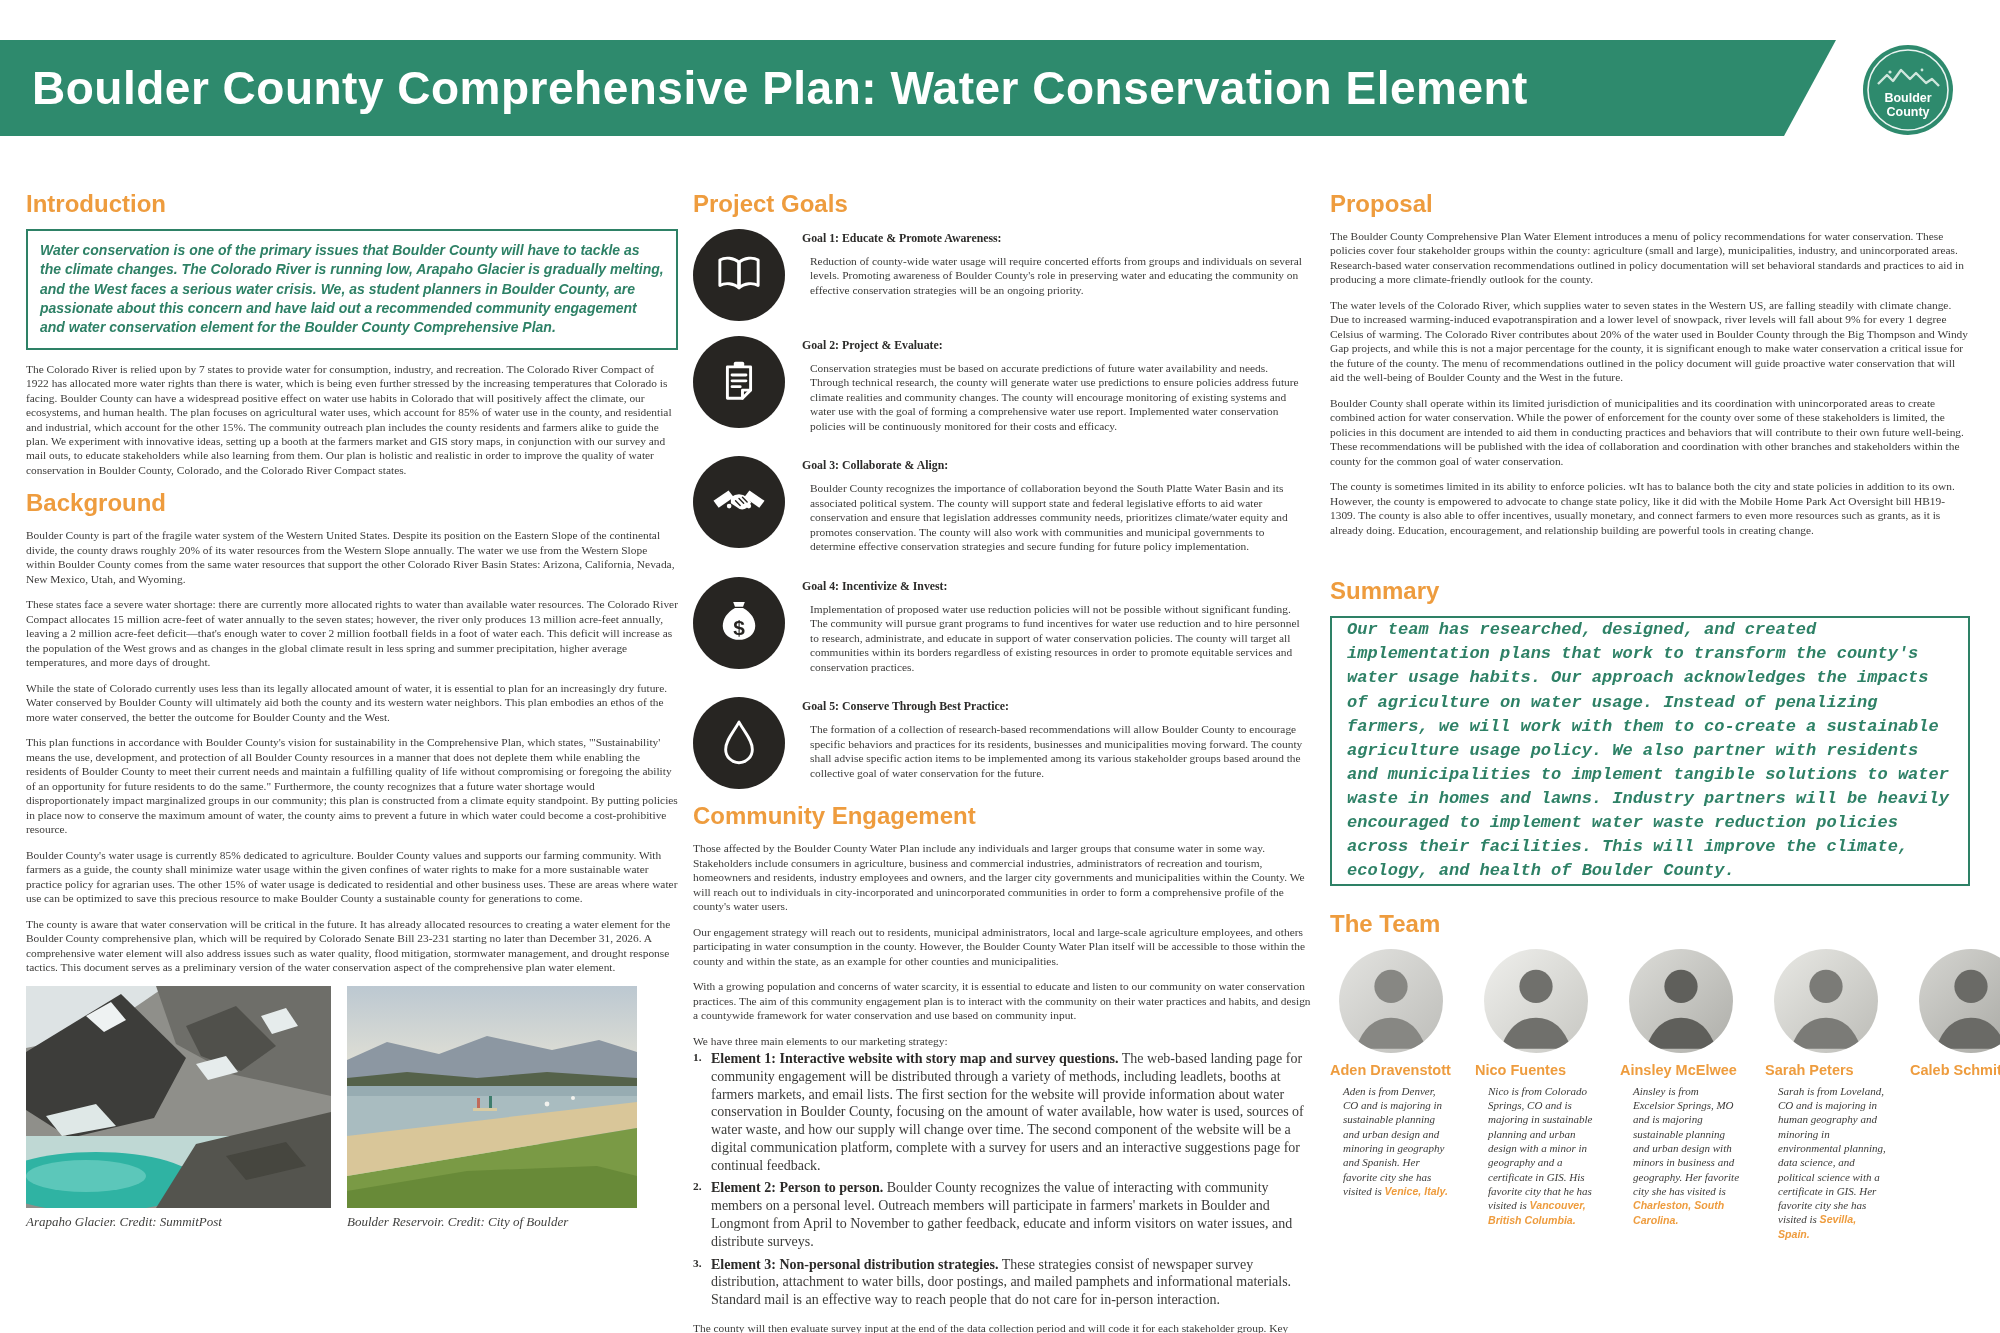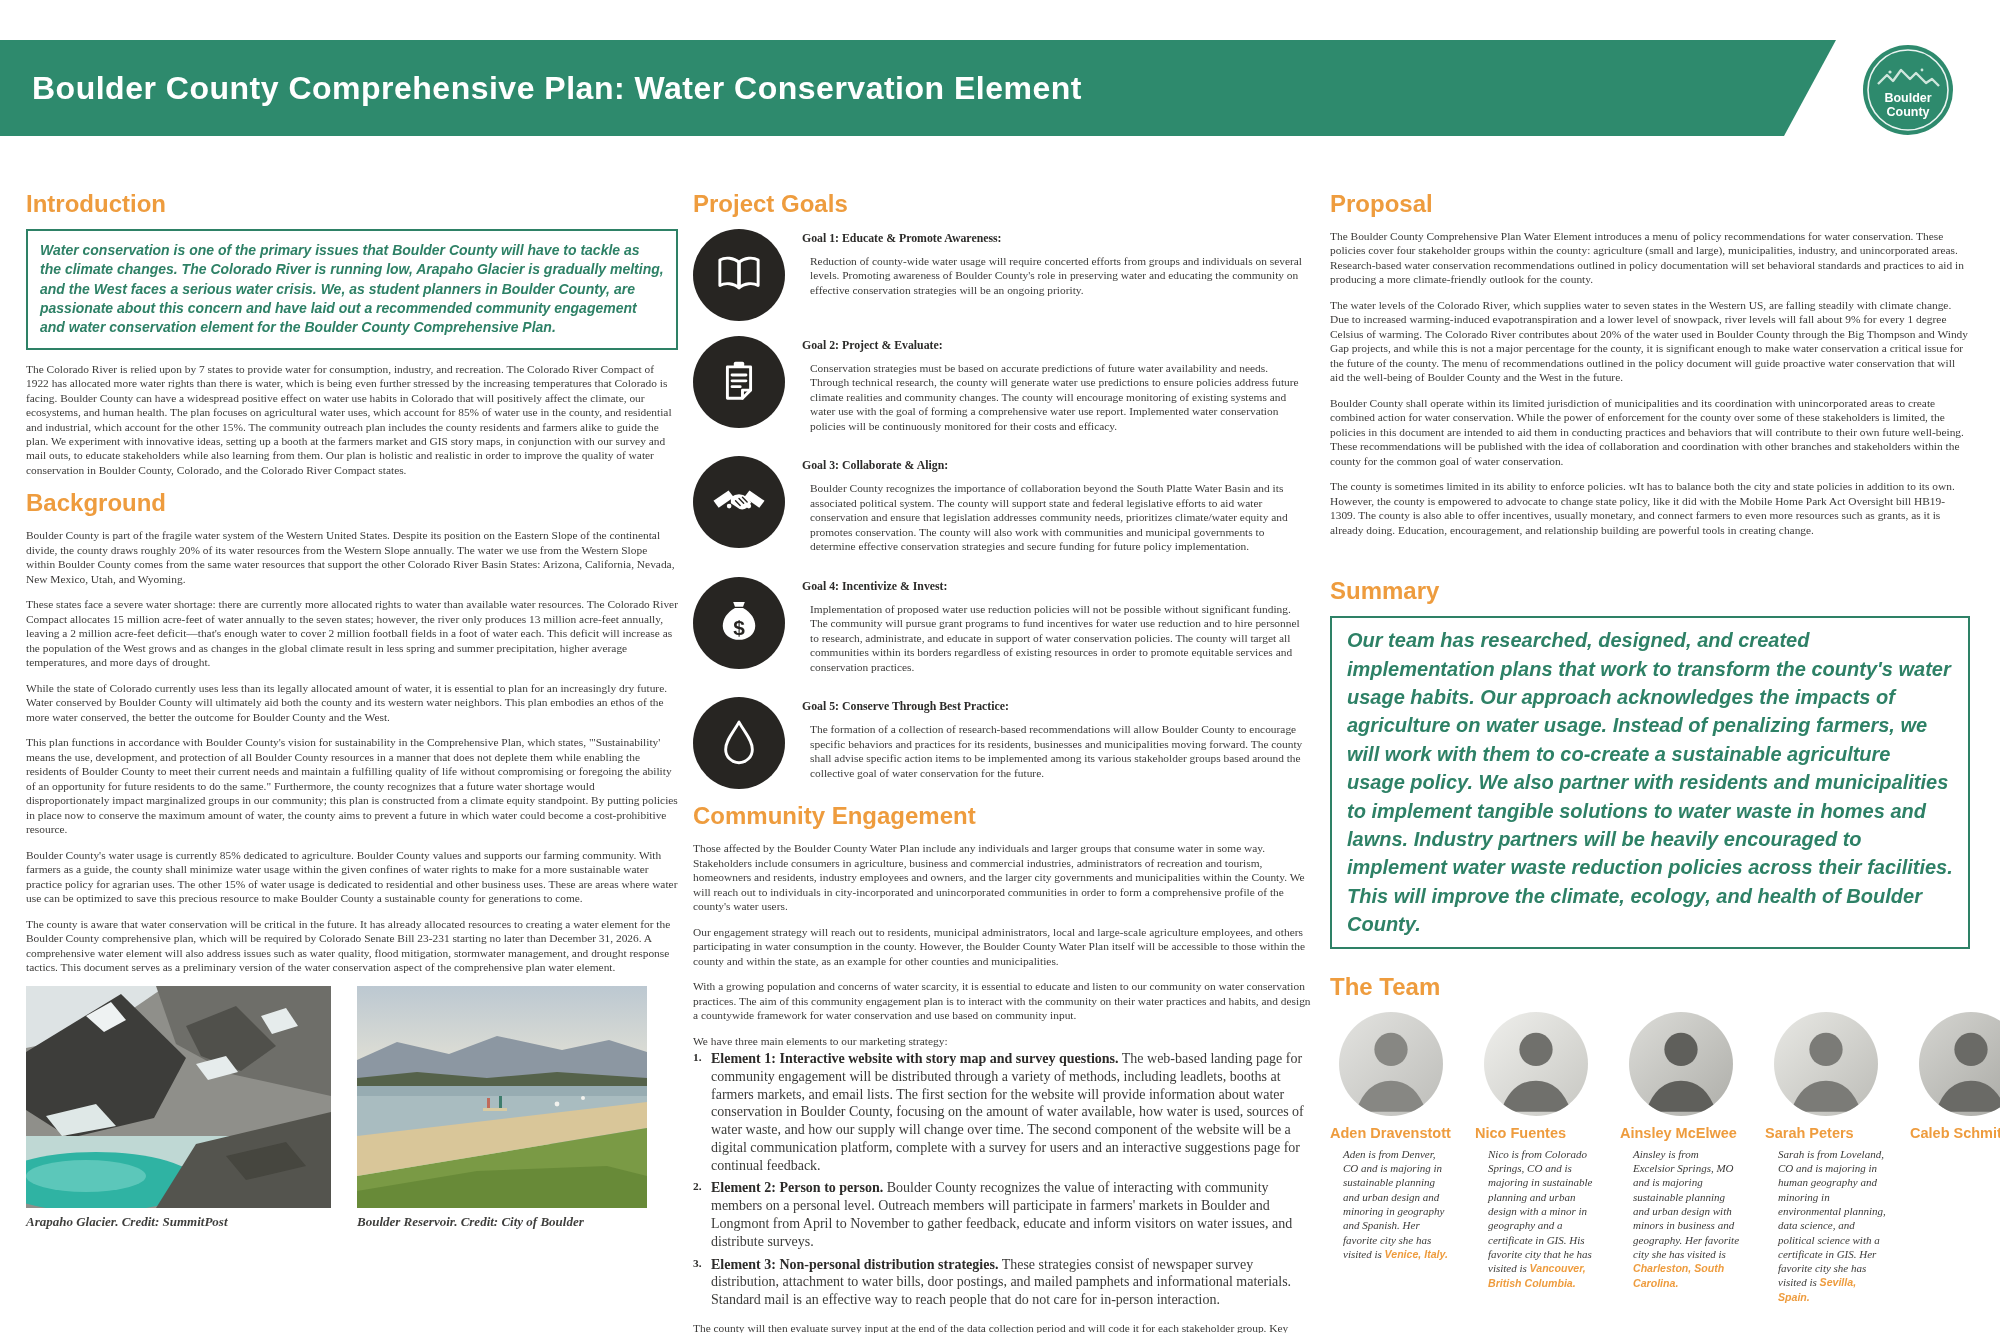--- a/index.html
+++ b/index.html
@@ -7,21 +7,21 @@
     width:2000px;height:1333px;overflow:hidden;background:#ffffff;
     font-family:"Liberation Sans",sans-serif;position:relative;
   }
   
   .banner{
     margin-top:40px;height:96px;background:var(--banner-green,#2e8a6d);
     clip-path:polygon(0 0,91.8% 0,89.2% 100%,0 100%);
     display:flex;align-items:center;padding-left:32px;box-sizing:border-box;
   }
   .banner h1{
-    margin:0;font-weight:bold;font-size:32px;line-height:1;color:#fff;letter-spacing:.5px;
+    margin:0;font-weight:bold;font-size:46px;line-height:1;color:#fff;letter-spacing:.5px;
     font-family:"Liberation Sans",sans-serif;
   }
   .logo{position:absolute;top:42px;right:44px;width:96px;height:96px;}
   
   .cols{display:flex;gap:15px;padding:56px 26px 0 26px;box-sizing:border-box;}
   .col{box-sizing:border-box;}
   .col-left{width:652px;}
   .col-mid{width:622px;}
   .col-right{width:640px;}
   h2{
@@ -32,21 +32,21 @@
     font-family:"Liberation Serif",serif;font-size:11.4px;line-height:1.27;
     color:#3c3b39;margin:0 0 11px 0;
   }
   .green-box{
     border:2px solid var(--text-green,#2e8166);color:var(--text-green,#2e8166);
     font-style:italic;font-weight:bold;font-size:14px;line-height:1.38;
     padding:10px 12px;margin:0 0 12px 0;font-family:"Liberation Sans",sans-serif;
   }
   .mt-sec{margin-top:14px;}
   
-  .photos{display:flex;gap:26px;margin-top:10px;font-weight:bold;}
+  .photos{display:flex;gap:16px;margin-top:10px;}
   .photos figure{margin:0;}
   .photos svg{display:block;}
   figcaption{
     font-family:"Liberation Serif",serif;font-style:italic;font-size:13px;
     color:#3f3f3d;margin-top:6px;
   }
   
   .goal{display:flex;gap:17px;margin-bottom:15px;}
   .goal-icon{
     width:92px;height:92px;border-radius:50%;background:#272522;flex:none;
@@ -65,21 +65,21 @@
   .mk-item{display:flex;margin:0 0 2px 0;}
   .mk-num{
     font-family:"Liberation Serif",serif;font-weight:bold;font-size:11.4px;
     color:#2c2b29;width:18px;flex:none;line-height:1.27;
   }
   .mk-text{margin:0 0 3px 0;font-family:"Liberation Serif",serif;font-size:14px;line-height:1.27;color:#3c3b39;}
   .mk-text b{color:#2c2b29;}
   .no-gap{margin-bottom:2px;}
   
   .summary-h{margin-top:42px;}
-  .summary-box{font-size:20px;line-height:1.42;padding:8px 15px;}
+  .summary-box{font-size:17px;line-height:1.42;padding:0 15px;font-family:Liberation Mono, monospace;}
   .team-h{margin-top:26px;}
   .team-row{display:flex;gap:24px;}
   .member{width:121px;flex:none;}
   .avatar{
     width:104px;height:104px;border-radius:50%;overflow:hidden;margin:0 auto;
     background:linear-gradient(135deg,#e3e3e0,#bdbdb9);
   }
   .avatar svg{display:block;}
   .mname{
     color:var(--heading-orange,#ee9c3e);font-weight:bold;font-size:14.5px;line-height:1.05;

